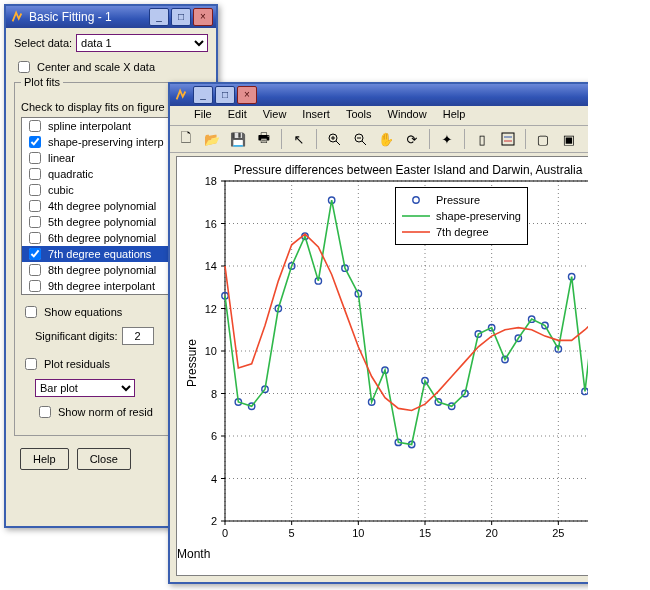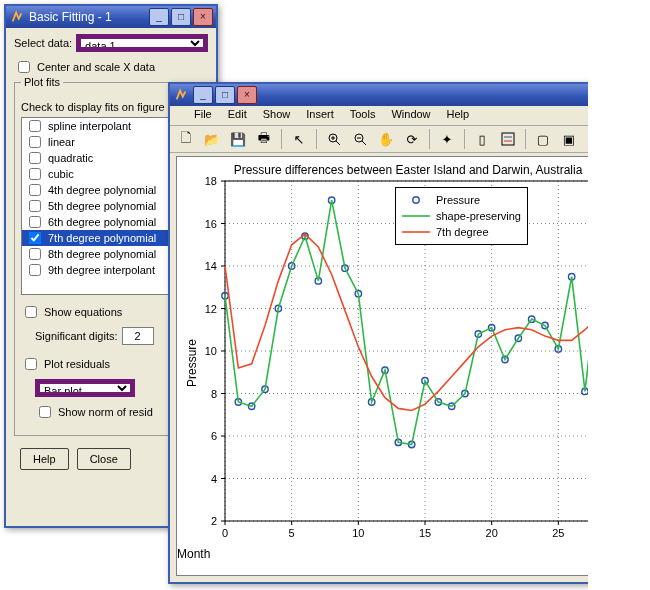--- a/index.html
+++ b/index.html
@@ -12,21 +12,21 @@
   .tb-title{flex:1;white-space:nowrap;overflow:hidden}
   .tb-btns{display:flex;gap:2px}
   .tb-btn{width:18px;height:16px;background:#b8c8ef;border:1px solid #1e3a85;border-radius:2px;display:flex;align-items:center;justify-content:center;font-size:10px;line-height:1;color:#0a1f55;cursor:default}
   .tb-btn.close{background:#e28f8f;border-color:#7e1c1c;color:#4c0b0b}
 
   
   .bf{left:4px;top:4px;width:210px;height:520px;z-index:1}
   .bf .body{padding:6px 8px 8px 8px}
   .row{display:flex;align-items:center;margin-bottom:6px;gap:4px}
   .lbl{white-space:nowrap}
-  select.sel{flex:1;height:18px;background:#fff;border:5px solid #701a75;font:inherit}
+  select.sel{flex:1;height:18px;background:#fff;border:1px solid #701a75;font:inherit}
   input.txt{height:16px;border:1px solid #7c7c7c;font:inherit;padding:0 2px;background:#fff}
   .chk{width:12px;height:12px}
   .group{border:1px solid #9a9a9a;margin-top:6px;padding:18px 6px 8px 6px;position:relative}
   .group>.legend{position:absolute;top:-7px;left:6px;background:#ece9d8;padding:0 3px}
   .fits{height:176px;overflow:hidden;background:#fff;border:1px solid #7c7c7c}
   .fit-item{display:flex;align-items:center;height:16px;padding:0 3px;gap:4px}
   .fit-item.sel{background:#1e4db7;color:#fff}
   .btns{display:flex;gap:8px;margin-top:12px;padding:0 6px}
   .btn{height:22px;padding:0 12px;background:#ece9d8;border:1px solid #404040;border-radius:2px;display:flex;align-items:center;font:inherit;cursor:default}
 
@@ -82,20 +82,24 @@
 
     <div class="group">
       <span class="legend">Plot fits</span>
       <div class="lbl" style="margin-bottom:4px">Check to display fits on figure</div>
       <div class="fits" id="fits-list">
             <div class="fit-item">
               <input type="checkbox" class="chk" style="">
               <span>spline interpolant</span>
             </div>
             <div class="fit-item">
+              <input type="checkbox" class="chk" checked="" style="">
+              <span>shape-preserving interp</span>
+            </div>
+            <div class="fit-item">
               <input type="checkbox" class="chk" style="">
               <span>linear</span>
             </div>
             <div class="fit-item">
               <input type="checkbox" class="chk" style="">
               <span>quadratic</span>
             </div>
             <div class="fit-item">
               <input type="checkbox" class="chk" style="">
               <span>cubic</span>
@@ -107,21 +111,21 @@
             <div class="fit-item">
               <input type="checkbox" class="chk" style="">
               <span>5th degree polynomial</span>
             </div>
             <div class="fit-item">
               <input type="checkbox" class="chk" style="">
               <span>6th degree polynomial</span>
             </div>
             <div class="fit-item sel">
               <input type="checkbox" class="chk" checked="" style="">
-              <span>7th degree polynomial</span>
+              <span>7th degree equations</span>
             </div>
             <div class="fit-item">
               <input type="checkbox" class="chk" style="">
               <span>8th degree polynomial</span>
             </div>
             <div class="fit-item">
               <input type="checkbox" class="chk" style="">
               <span>9th degree interpolant</span>
             </div>
             <div class="fit-item"></div>
@@ -167,21 +171,21 @@
     </span>
     <div class="tb-btns">
       <div class="tb-btn">_</div>
       <div class="tb-btn">□</div>
       <div class="tb-btn close">×</div>
     </div>
   </div>
   <div class="menubar" id="menubar">
         <div class="mi">File</div>
         <div class="mi">Edit</div>
-        <div class="mi">Show</div>
+        <div class="mi">View</div>
         <div class="mi">Insert</div>
         <div class="mi">Tools</div>
         <div class="mi">Window</div>
         <div class="mi">Help</div>
       </div>
   <div class="toolbar">
     <div class="tbtn">🗋</div>
     <div class="tbtn">📂</div>
     <div class="tbtn">💾</div>
     <div class="tbtn">🖶</div>

